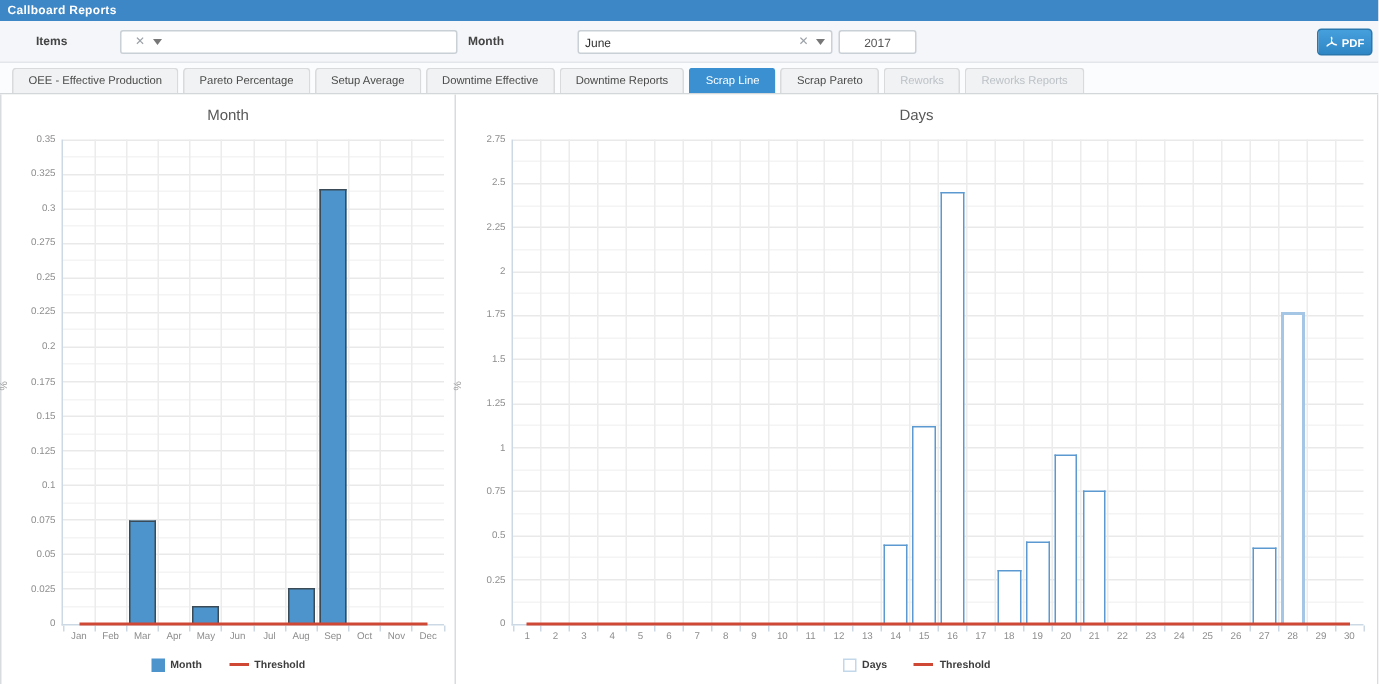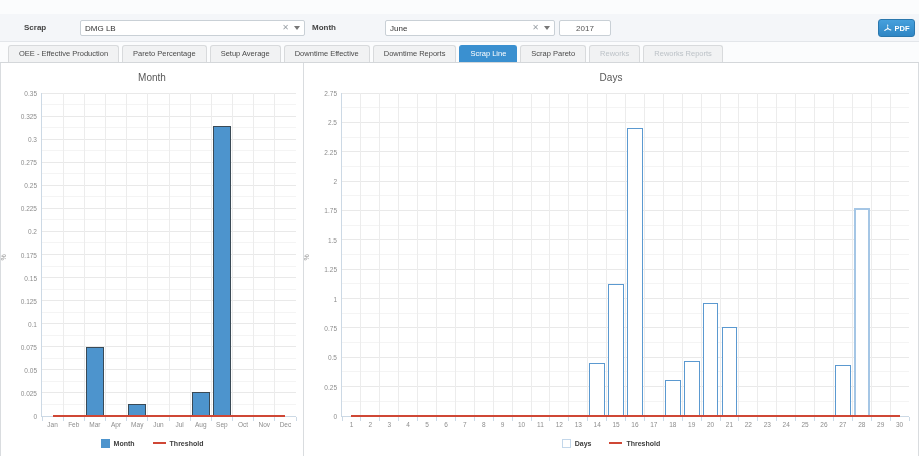--- a/index.html
+++ b/index.html
@@ -114,26 +114,26 @@
   .swatch { display:inline-block; }
   .swatch.square-filled { width:9px; height:9px; background:#4d94cd; }
   .swatch.square-hollow { width:9px; height:9px; background:#fff; border:1px solid #c3d7ea; }
   .swatch.line { width:13px; height:2px; background:#cf4735; }
 </style>
 </head>
 <body>
 
 <div id="page">
 
+  <div class="titlebar">Callboard Reports</div>
 
   <div class="toolbar">
-    <span class="field-label" style="left:24px">Scrap</span>
+    <span class="field-label" style="left:24px">Items</span>
 
     <div class="select-box" style="left:80px; width:225px">
-      <span class="value">DMG LB</span>
       <span class="clear-x">✕</span>
       <span class="caret"></span>
     </div>
 
     <span class="field-label" style="left:312px">Month</span>
 
     <div class="select-box" style="left:385px; width:170px">
       <span class="value">June</span>
       <span class="clear-x">✕</span>
       <span class="caret"></span>

